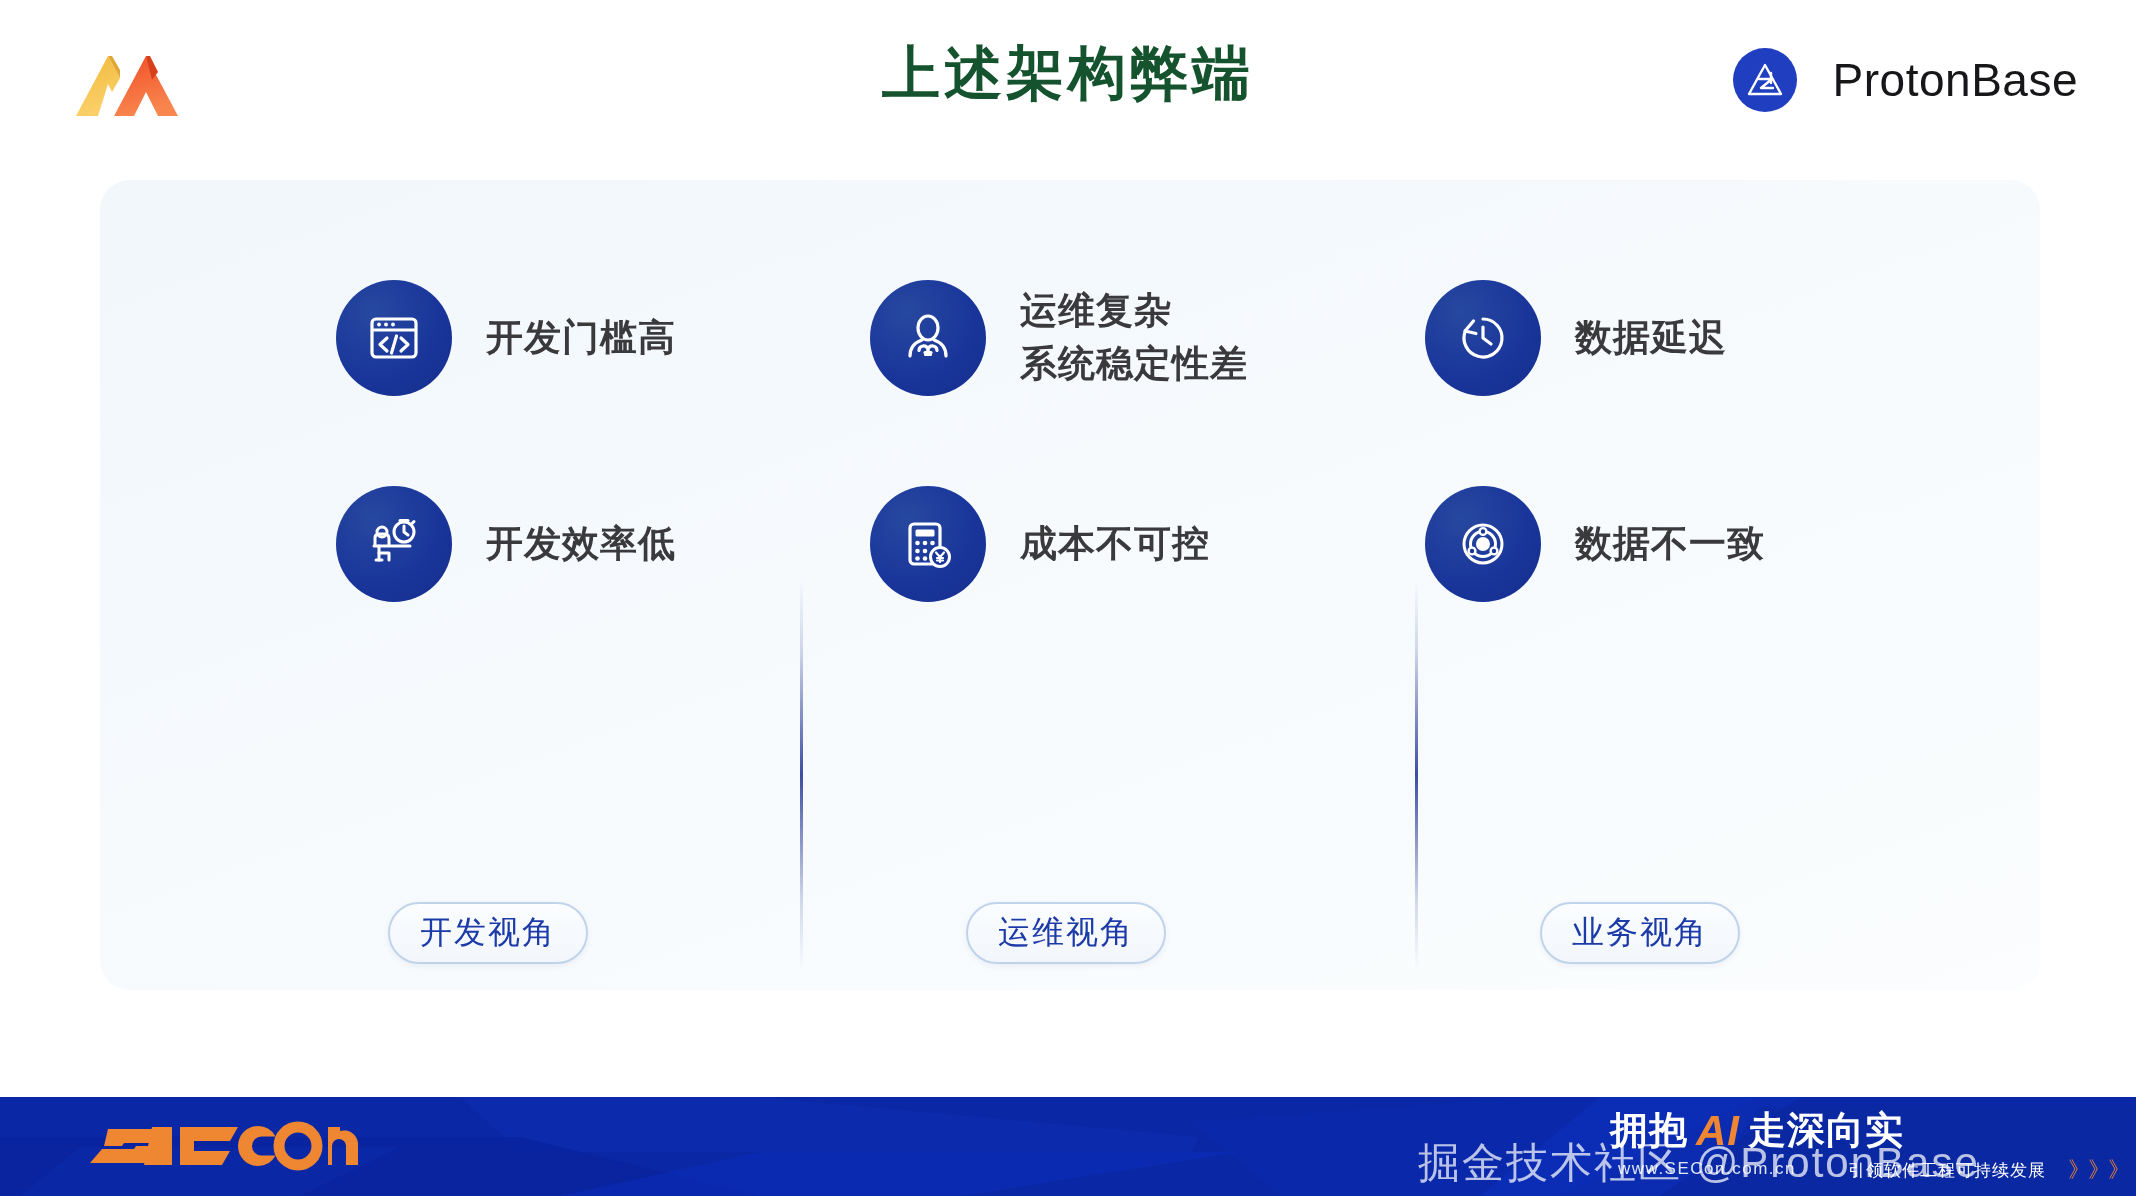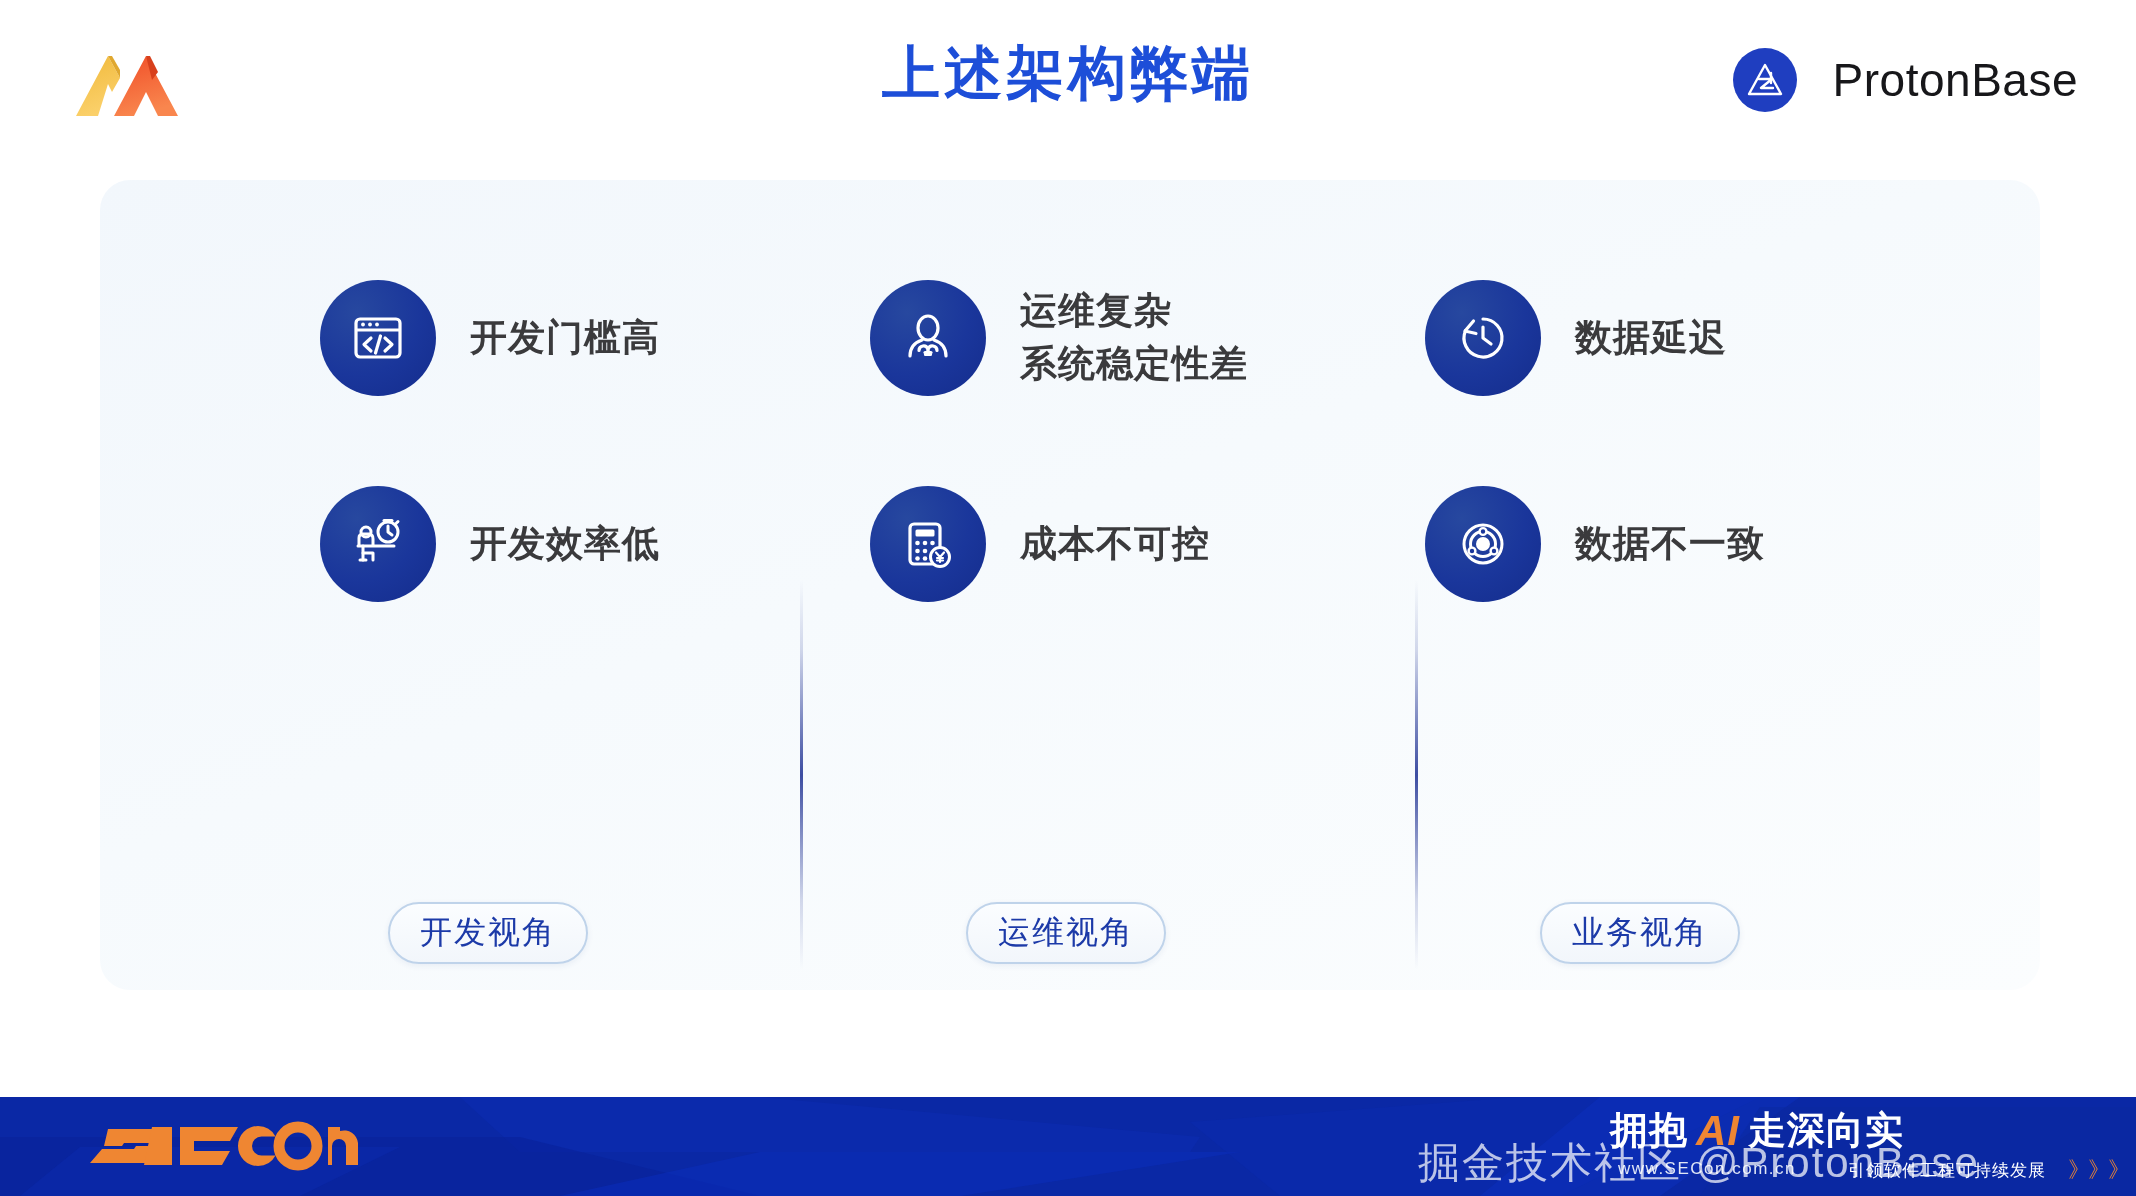--- a/index.html
+++ b/index.html
@@ -38,21 +38,21 @@
   }
   .slide-title {
     position: absolute;
     left: 0;
     top: 38px;
     width: 2136px;
     text-align: center;
     font-size: 58px;
     font-weight: bold;
     letter-spacing: 4px;
-    color: #1d4ed8;
+    color: #14532d;
     line-height: 1.2;
   }
   .logo-lockup {
     position: absolute;
     right: 58px;
     top: 48px;
     display: flex;
     align-items: center;
     gap: 36px;
   }
@@ -105,21 +105,21 @@
     top: 280px;
     width: 1940px;
     height: 560px;
   }
   .col {
     position: absolute;
     top: 0;
     width: 600px;
     height: 560px;
   }
-  .col.c1 { left: 220px; font-family: Liberation Serif, serif; }
+  .col.c1 { left: 236px; font-family: Liberation Serif, serif; }
   .col.c2 { left: 770px; }
   .col.c3 { left: 1325px; }
 
   .feature {
     position: absolute;
     display: flex;
     align-items: center;
     gap: 34px;
   }
   .feature.row1 { top: 0px; }

